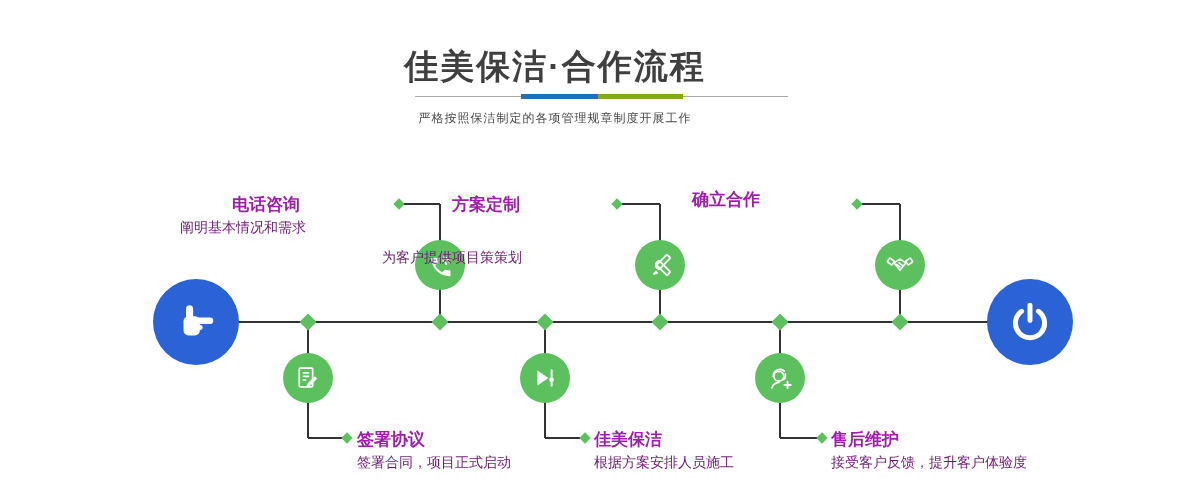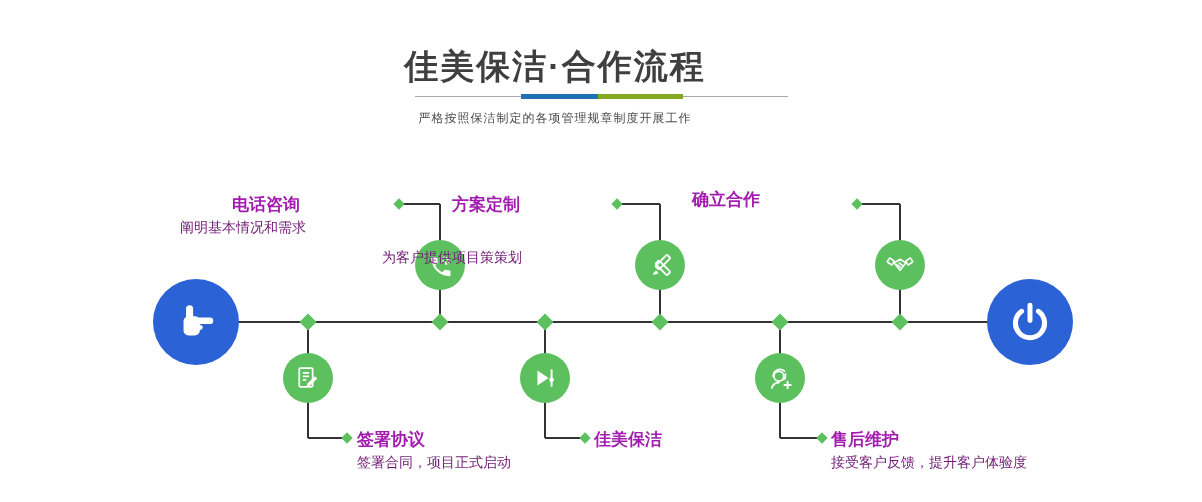--- a/index.html
+++ b/index.html
@@ -113,20 +113,21 @@
       </g>
       <path fill="#fff" d="M11.5 16.8l6.4-6.4 2.1 2.1-6.4 6.4-2.8.7z"></path>
     </svg>
   </div>
 
   <div class="vline" style="left:544px;top:322px;height:116px;"></div>
   <div class="hline" style="left:545px;top:437px;width:37px;"></div>
   <div class="diamond-sm" style="left:581px;top:434px;"></div>
   <div class="diamond" style="left:539px;top:316px;"></div>
   <p class="step-title" style="left:594px;top:428px;">佳美保洁</p>
+  <p class="step-desc" style="left:594px;top:454px;">根据方案安排人员施工</p>
   <div class="gcircle" style="left:520px;top:353px;">
     <svg viewBox="0 0 24 24">
       <g fill="#fff">
         <path d="M5.5 5.5l9.5 6.5-9.5 6.5z"></path>
         <rect x="16.8" y="4.5" width="1.7" height="15" rx="0.85"></rect>
         <circle cx="17.65" cy="13.5" r="2"></circle>
       </g>
     </svg>
   </div>
 

